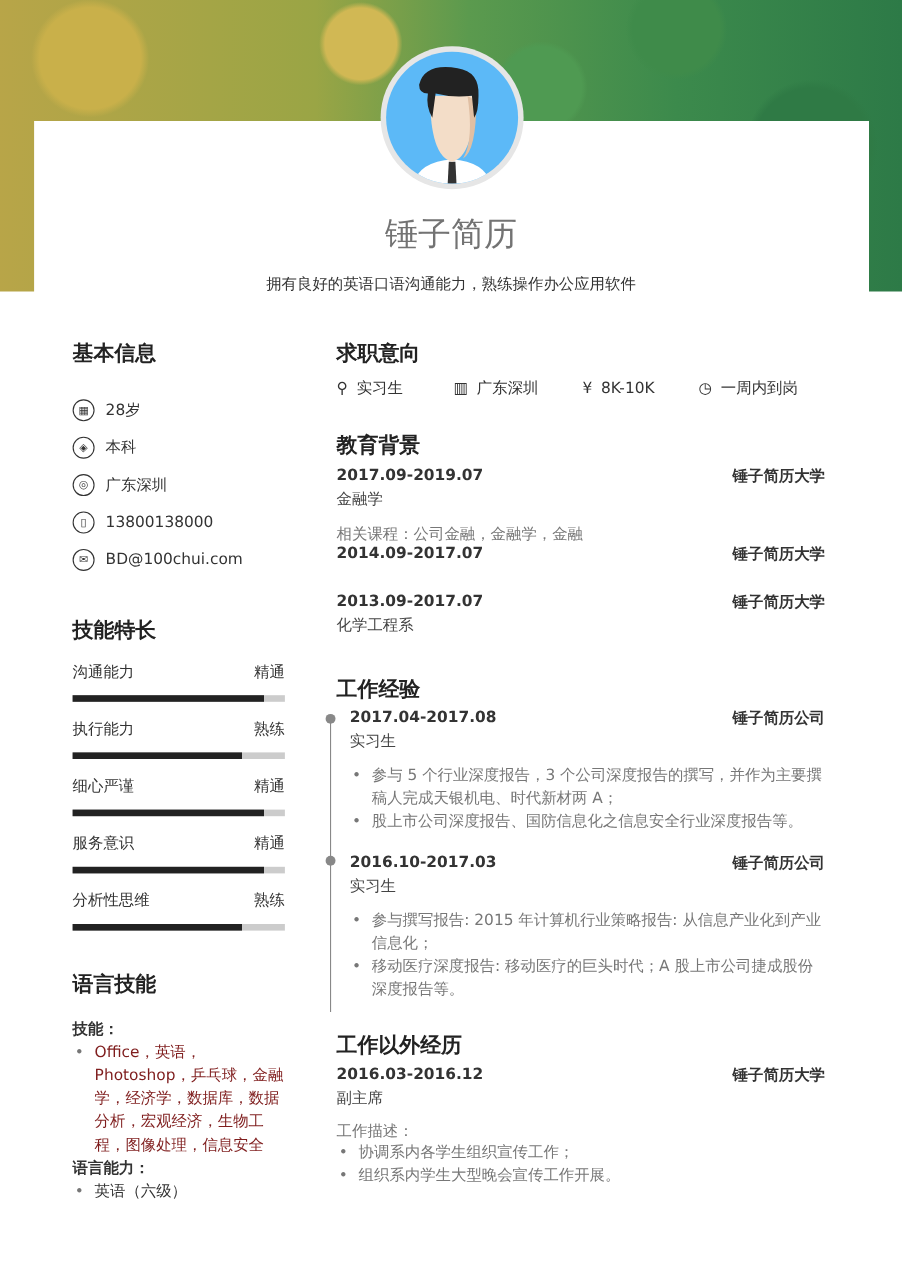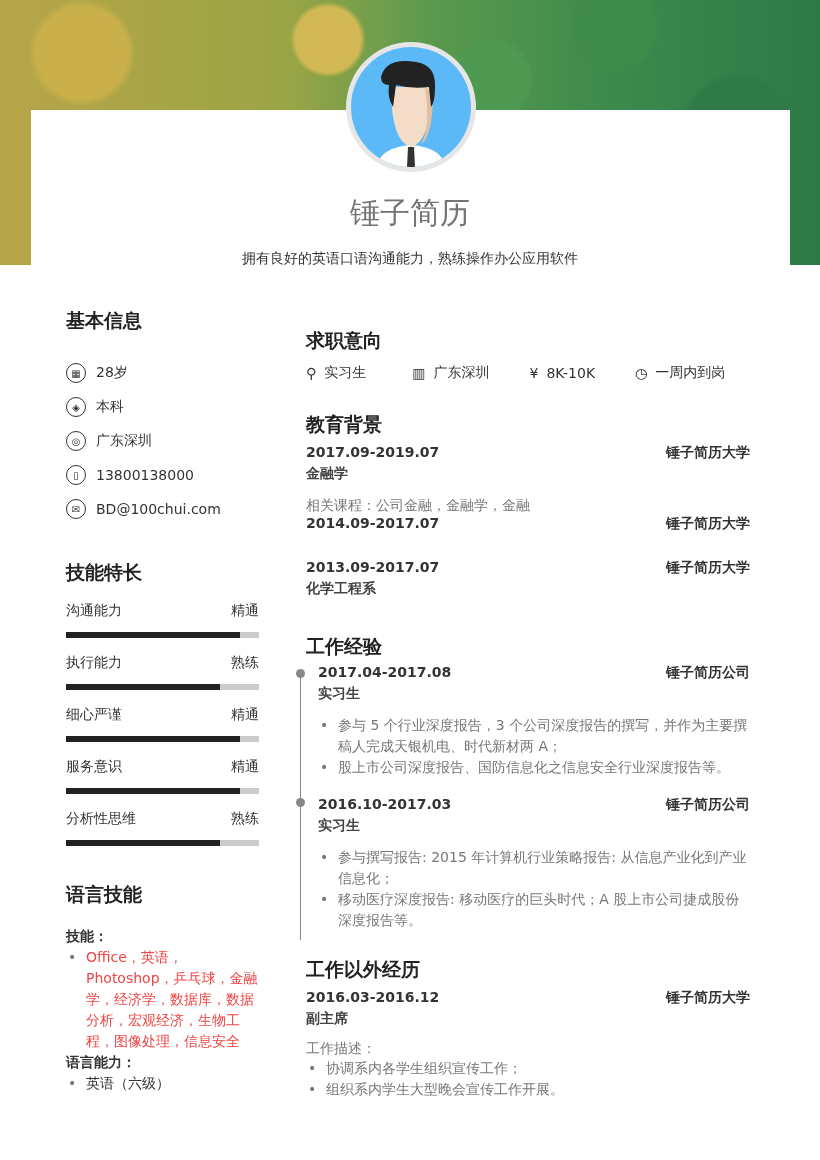--- a/index.html
+++ b/index.html
@@ -14,35 +14,35 @@
       radial-gradient(circle at 90% 50%, #2f7a45 0 7%, transparent 8%),
       linear-gradient(90deg, #b8a548 0%, #9aa545 35%, #5b9a4e 52%, #3c8a4c 75%, #2d7a47 100%);
   }
   .card { position: absolute; left: 31px; top: 110px; width: 759px; height: 1050px; background: #fff; }
   .avatar { position: absolute; left: 346px; top: 42px; width: 130px; height: 130px; border-radius: 50%; background: #e6e6e6; padding: 5px; }
   .avatar-inner { width: 120px; height: 120px; border-radius: 50%; background: #5cb9f7; overflow: hidden; position: relative; }
   .name { position: absolute; left: 0; top: 193px; width: 820px; text-align: center; font-size: 30px; color: #737373; }
   .motto { position: absolute; left: 0; top: 250px; width: 820px; text-align: center; font-size: 14px; color: #333; }
 
   .left { position: absolute; left: 66px; top: 308px; width: 193px; }
-  .right { position: absolute; left: 306px; top: 328px; width: 444px; }
+  .right { position: absolute; left: 306px; top: 308px; width: 444px; }
   h2 { font-size: 19px; font-weight: bold; color: #222; }
   .info-row { display: flex; align-items: center; height: 34px; font-size: 14px; }
   .info-icon { width: 20px; height: 20px; border: 1.3px solid #333; border-radius: 50%; margin-right: 10px; display: flex; align-items: center; justify-content: center; font-size: 10px; }
   .skill { margin-top: 16px; }
   .skill-head { display: flex; justify-content: space-between; font-size: 14px; }
   .skill-bar { height: 6px; background: #ccc; margin-top: 12px; position: relative; }
   .skill-fill { height: 6px; background: #222; }
 
   .intent { display: flex; font-size: 14px; margin-top: 10px; }
   .intent-item { display: flex; align-items: center; margin-right: 22px; }
   .intent-item .ic { margin-right: 8px; font-size: 14px; }
 
   .entry-head { display: flex; justify-content: space-between; font-weight: bold; font-size: 14px; color: #333; }
-  .sub { font-size: 14px; color: #444; margin-top: 3px; font-weight: bold; }
+  .sub { font-size: 14px; color: #444; margin-top: 3px; }
   .gray { color: #777; font-size: 14px; }
   ul.bul { list-style: none; font-size: 14px; color: #777; line-height: 21px; }
   ul.bul li { position: relative; padding-left: 20px; }
   ul.bul li::before { content: "•"; position: absolute; left: 2px; color: #777; }
   .timeline { position: relative; padding-left: 30px; }
   .tl-line { position: absolute; left: 12px; top: 8px; width: 1px; height: 268px; background: #888; }
   .tl-dot { position: absolute; left: 8px; width: 9px; height: 9px; border-radius: 50%; background: #888; }
 </style>
 </head>
 <body>
@@ -135,21 +135,21 @@
         </div>
         <div class="skill-bar">
           <div class="skill-fill" style="width:80%"></div>
         </div>
       </div>
   </div>
 
   <h2 style="margin-top:36px;">语言技能</h2>
   <div style="margin-top:18px;font-size:14px;line-height:21px;">
     <div style="font-weight:bold;">技能：</div>
-    <ul class="bul" style="color:#ef4444;">
+    <ul class="bul" style="color:#7f1d1d;">
         <li>Office，英语，Photoshop，乒乓球，金融学，经济学，数据库，数据分析，宏观经济，生物工程，图像处理，信息安全</li>
       </ul>
     <div style="font-weight:bold;">语言能力：</div>
     <ul class="bul" style="color:#333;">
         <li>英语（六级）</li>
       </ul>
   </div>
 </div>
 
 <div class="right">

